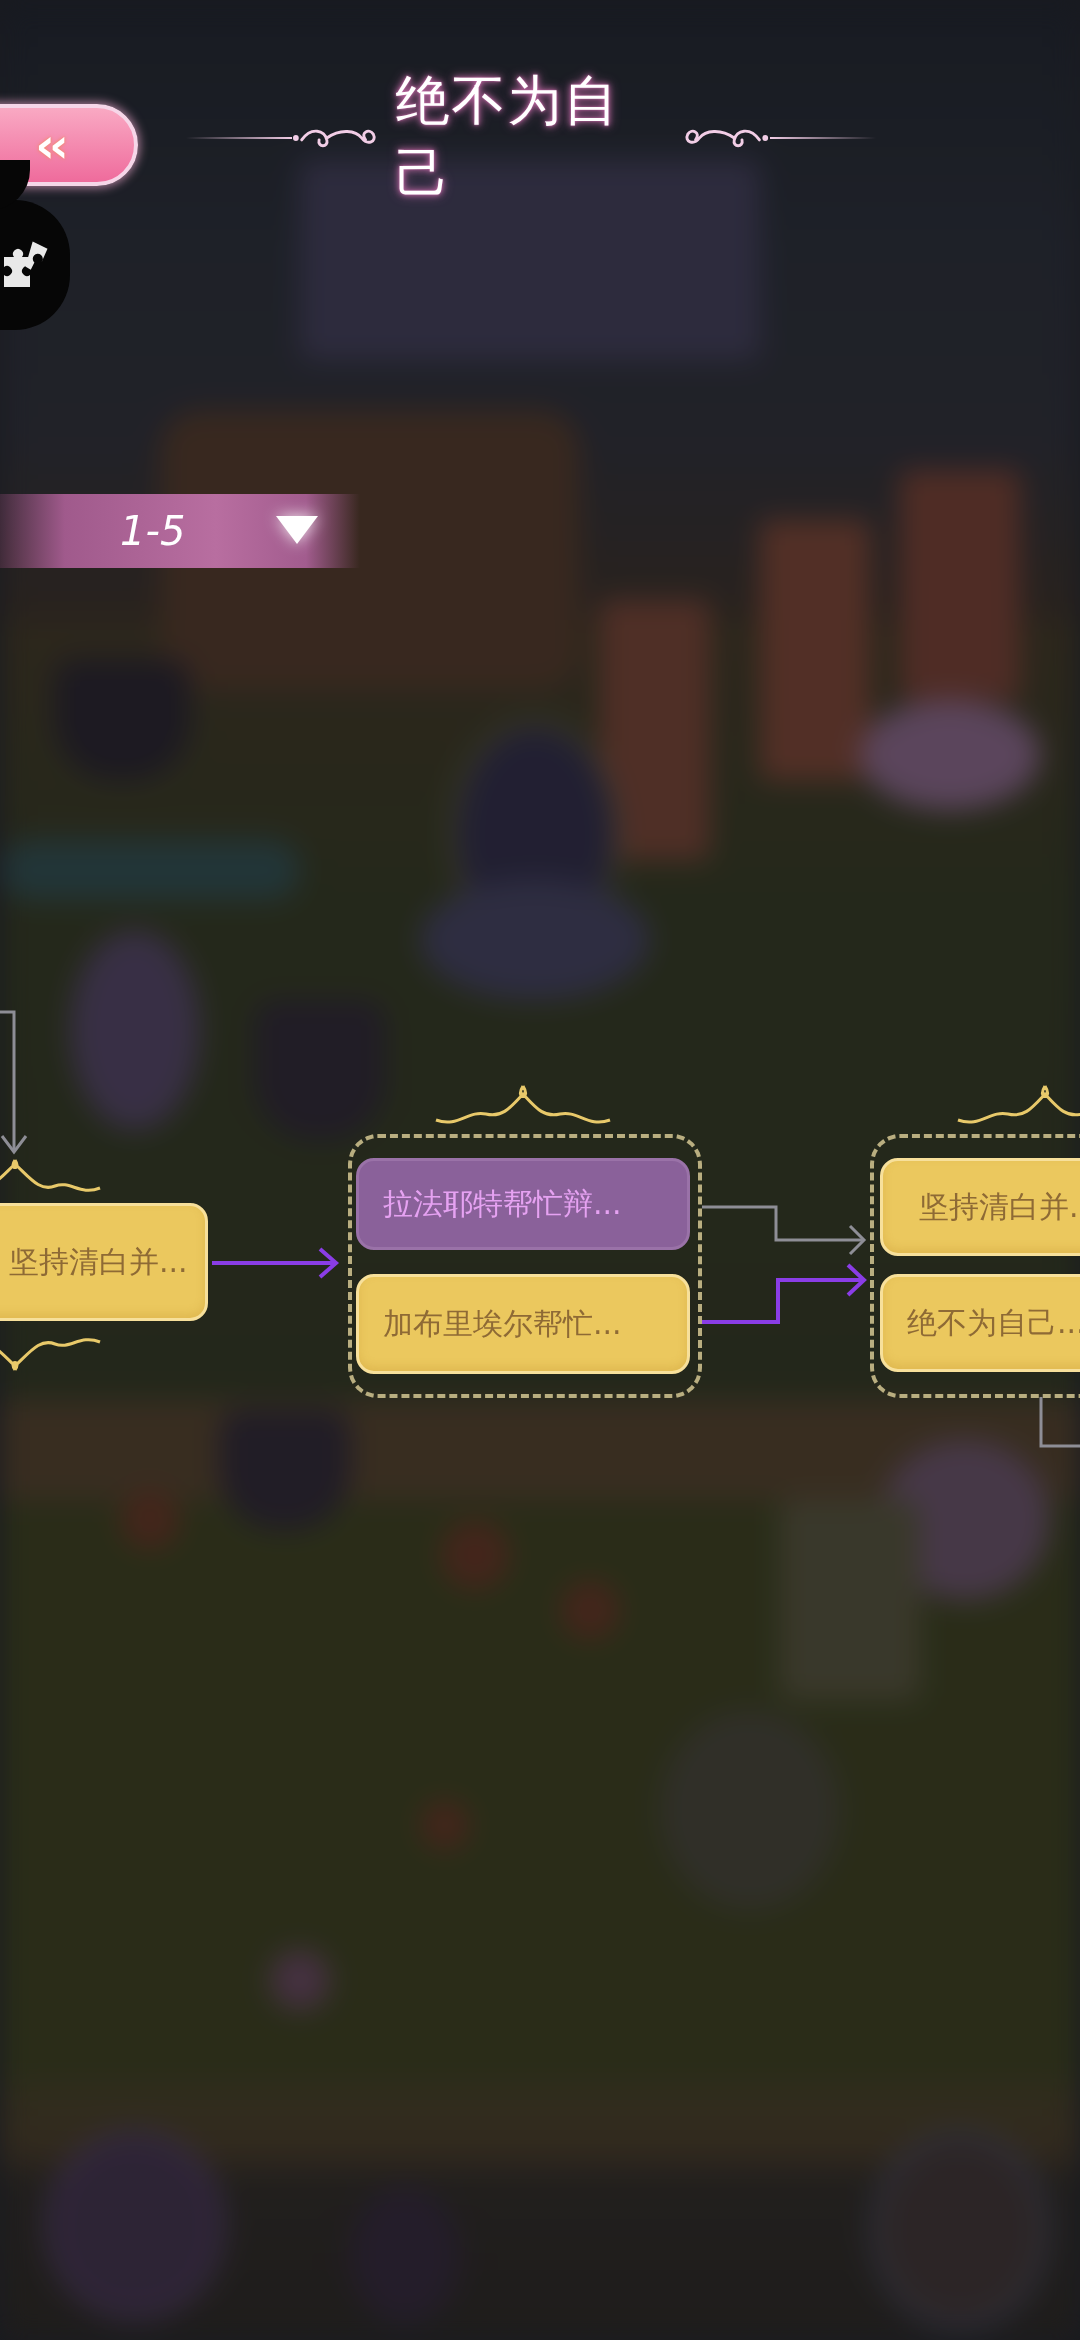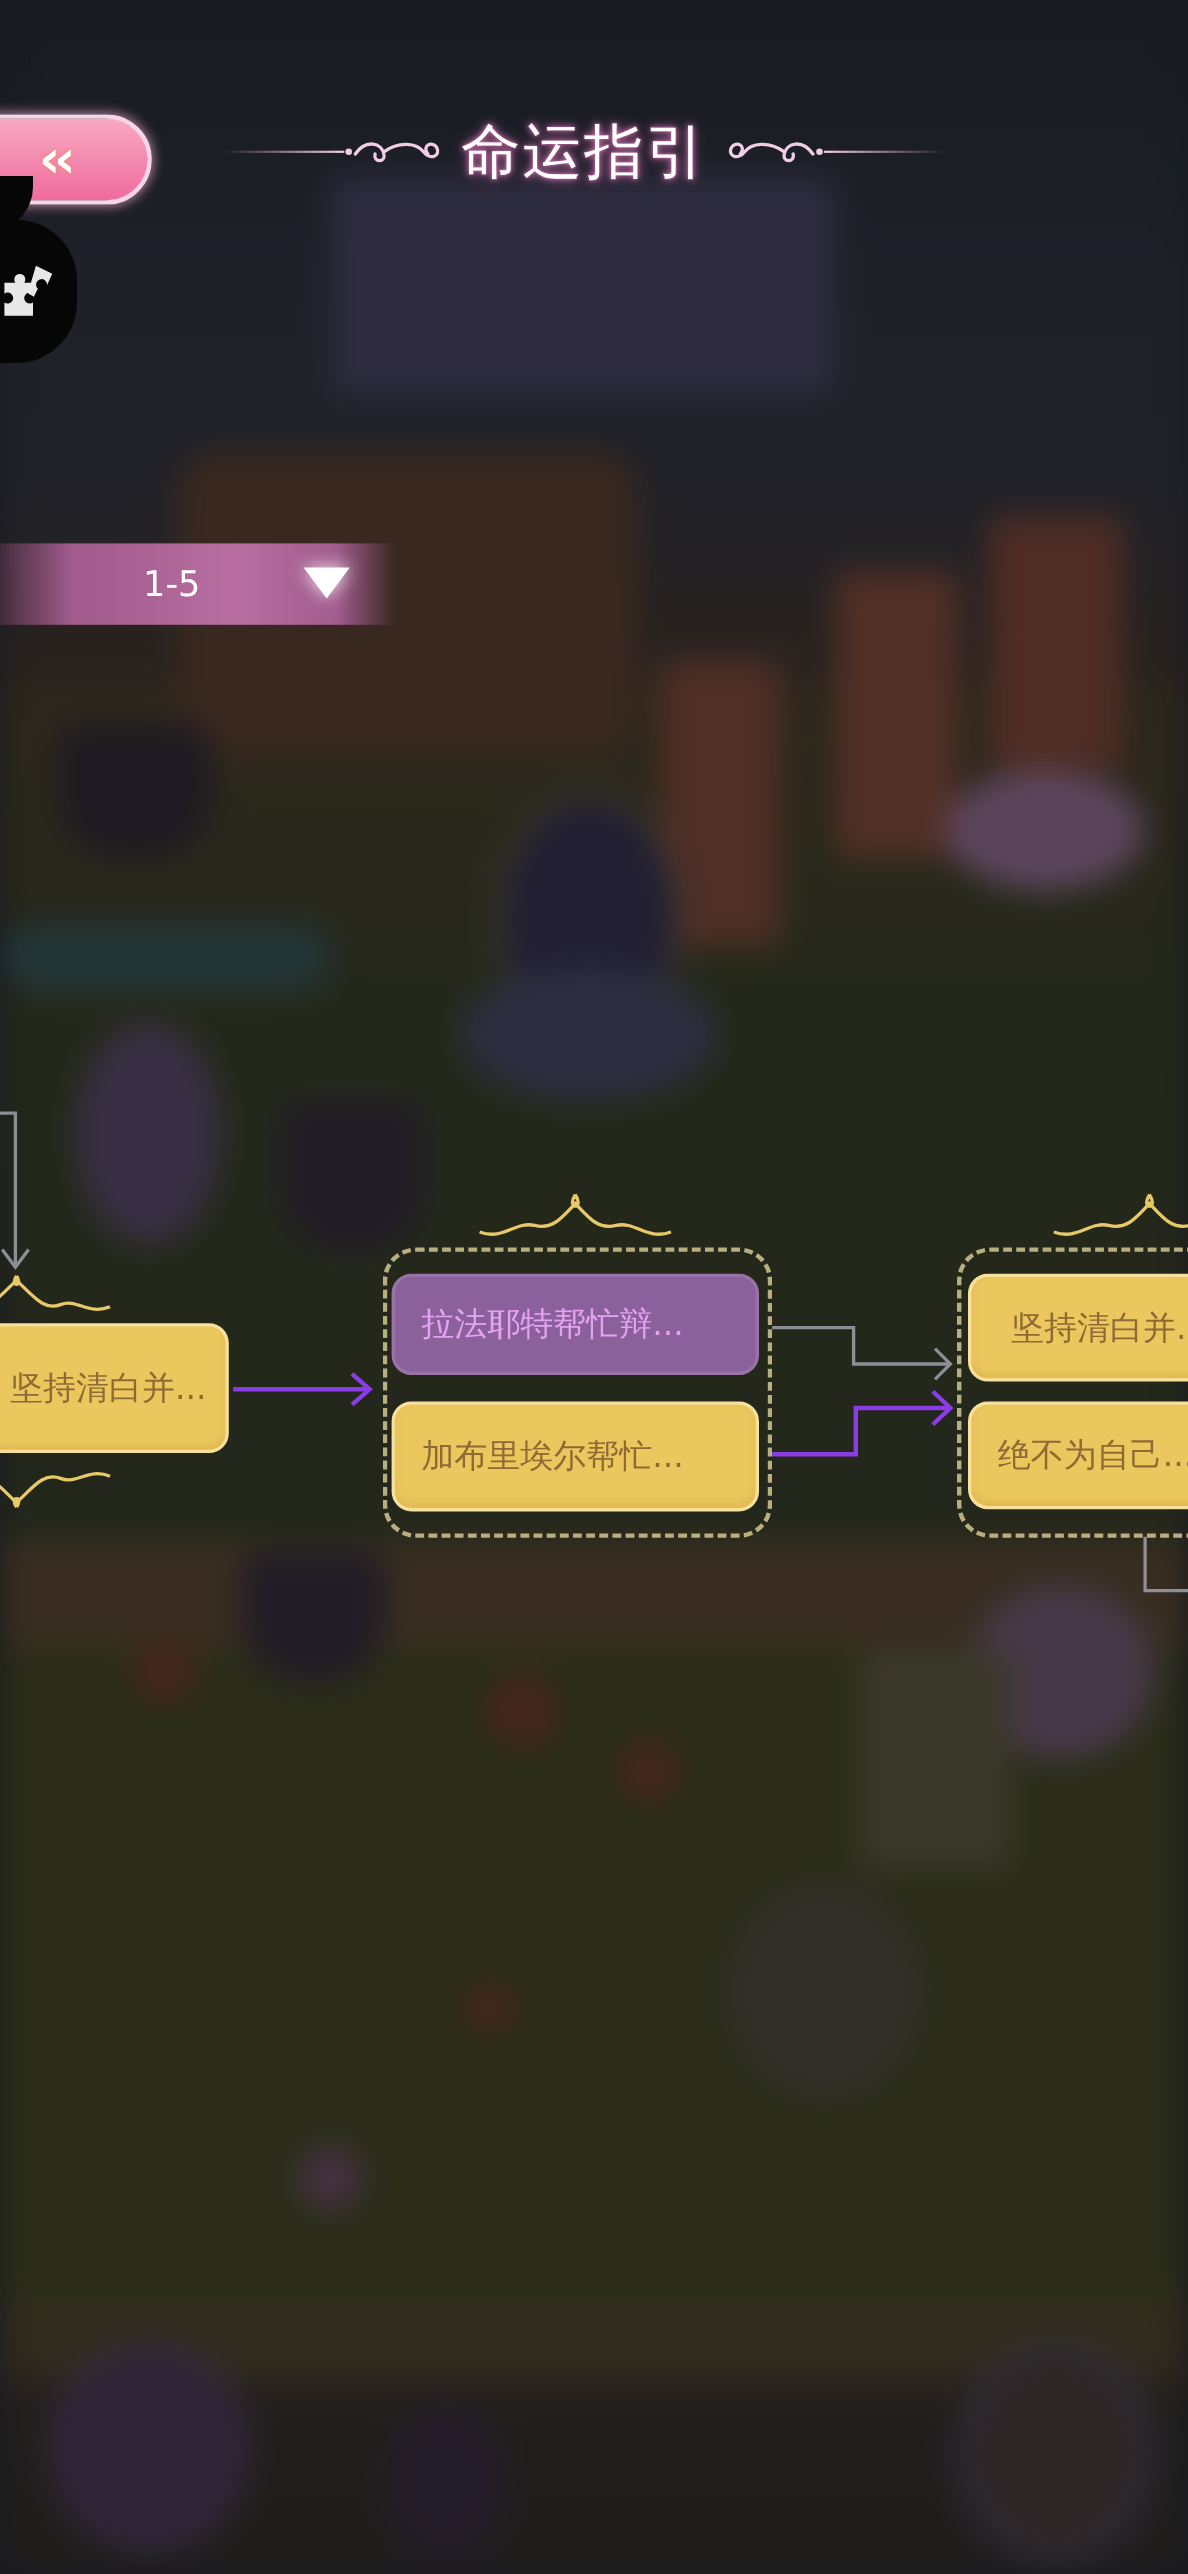--- a/index.html
+++ b/index.html
@@ -43,21 +43,21 @@
     .title-line { height: 2px; width: 110px; background: linear-gradient(90deg, rgba(240,200,230,0), #f2cde6); }
     .title-line.right { background: linear-gradient(90deg, #f2cde6, rgba(240,200,230,0)); }
     .flourish { width: 90px; height: 40px; }
     .title-text { color: #fff; font-size: 54px; letter-spacing: 2px; margin: 0 16px;
       text-shadow: 0 0 6px #d874b6, 0 0 2px #c0609f, 0 0 12px rgba(220,120,190,0.7); }
 
     
     .chapter-select { position: absolute; left: 0; top: 494px; width: 360px; height: 74px;
       background: linear-gradient(90deg, rgba(160,80,130,0.25) 0%, #a05a8c 18%, #b86ea0 60%, #a25c8e 85%, rgba(150,80,130,0) 100%);
       display: flex; align-items: center; cursor: pointer; }
-    .chapter-select .value { position: absolute; left: 130px; color: #fff; font-size: 32px; }
+    .chapter-select .value { position: absolute; left: 120px; color: #fff; font-size: 40px; font-style: italic; }
     .chapter-select .tri { position: absolute; left: 276px; top: 22px; width: 0; height: 0;
       border-left: 21px solid transparent; border-right: 21px solid transparent; border-top: 28px solid #fff;
       filter: drop-shadow(0 0 8px rgba(255,255,255,0.9)); }
 
     
     .node { position: absolute; border-radius: 18px; font-size: 30px;
       display: flex; align-items: center; padding-left: 24px; white-space: nowrap; overflow: hidden; cursor: pointer; }
     .node.gold { background: #ebc85e; border: 3px solid #f7e09b; color: #8e6a35;
       box-shadow: inset 0 -4px 8px rgba(190,140,40,0.25); }
     .node.purple { background: #8a619a; border: 3px solid #9a72a8; color: #e6a2f2; }
@@ -141,21 +141,21 @@
     <path d="M30 4 l16 4 -3 14 a5 5 0 1 0 -7 2 l-2 8 -6 -2 z" fill="#e8e8e8" transform="rotate(12 38 16)"></path>
   </svg>
 </div>
 
 <div class="title-wrap">
   <div class="title-line"></div>
   <svg class="flourish" viewBox="0 0 90 40">
     <circle cx="4" cy="20" r="3" fill="#f2cde6"></circle>
     <path d="M10 22 C20 8, 34 12, 36 22 C38 30, 26 30, 28 22 M36 20 C50 10, 66 12, 72 20 C78 28, 88 24, 84 16 C80 10, 70 14, 76 22" fill="none" stroke="#f2cde6" stroke-width="3" stroke-linecap="round"></path>
   </svg>
-  <span class="title-text">命运指引</span>
+  <span class="title-text">绝不为自己</span>
   <svg class="flourish" viewBox="0 0 90 40" style="transform:scaleX(-1)">
     <circle cx="4" cy="20" r="3" fill="#f2cde6"></circle>
     <path d="M10 22 C20 8, 34 12, 36 22 C38 30, 26 30, 28 22 M36 20 C50 10, 66 12, 72 20 C78 28, 88 24, 84 16 C80 10, 70 14, 76 22" fill="none" stroke="#f2cde6" stroke-width="3" stroke-linecap="round"></path>
   </svg>
   <div class="title-line right"></div>
 </div>
 
 <div class="chapter-select">
   <span class="value">1-5</span>
   <span class="tri"></span>

